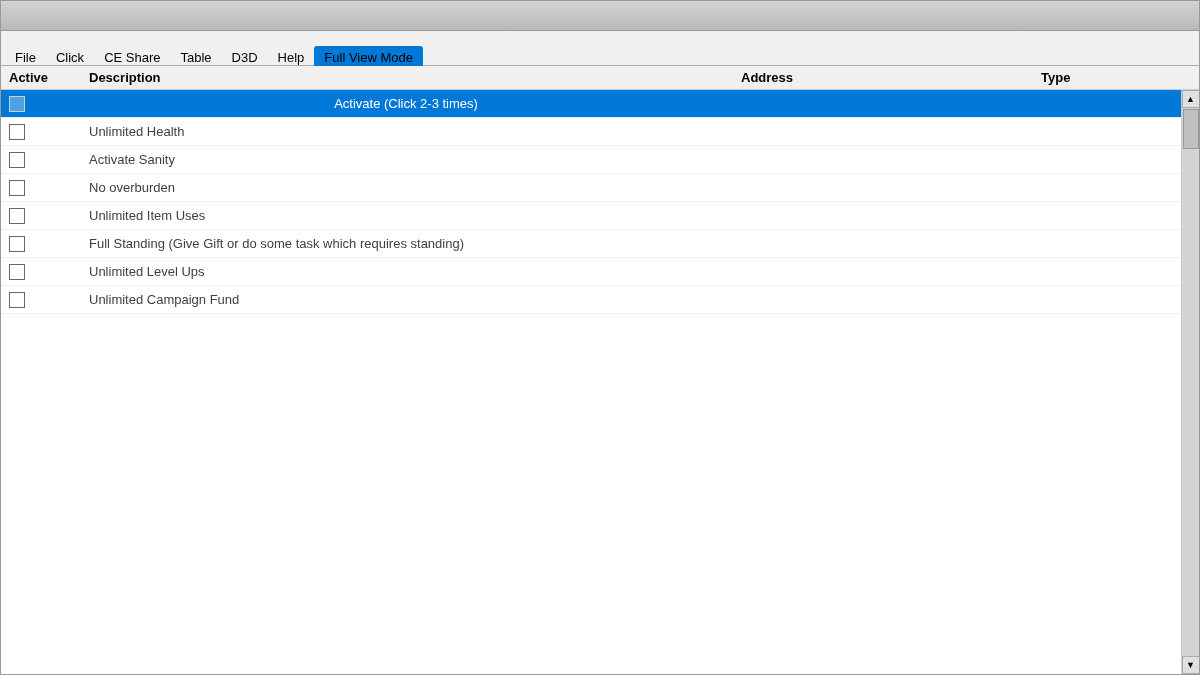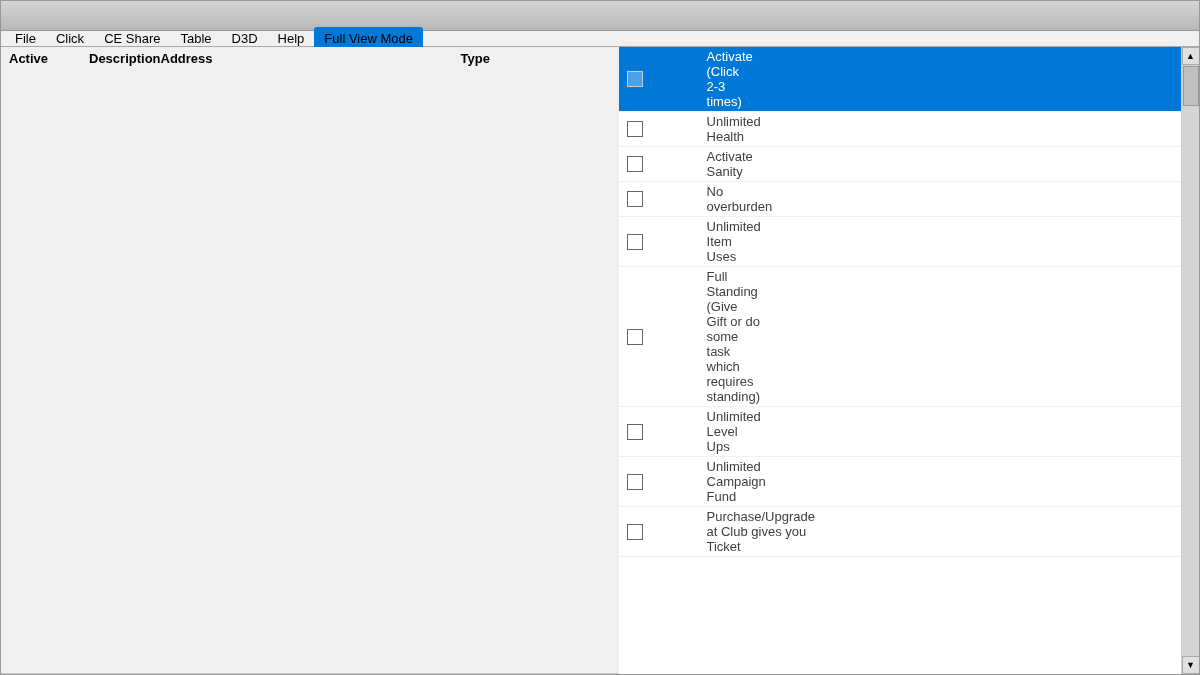--- a/index.html
+++ b/index.html
@@ -33,39 +33,40 @@
     }
 
     .menu-bar {
       display: flex;
       align-items: center;
       background: #f0f0f0;
       border-bottom: 1px solid #aaa;
       padding: 0 4px;
       height: 16px;
       flex-shrink: 0;
+      margin-top: 19px;
     }
 
     .menu-item {
       padding: 4px 10px;
       cursor: pointer;
       color: #000;
       font-size: 13px;
       border-radius: 3px;
     }
 
     .menu-item.active {
       background: #0078d7;
       color: #000000;
     }
 
     .table-container {
       flex: 1;
       display: flex;
-      flex-direction: row;
+      flex-direction: column;
       background: #fff;
       overflow: hidden;
     }
 
     .table-header {
       display: flex;
       background: #f0f0f0;
       border-bottom: 1px solid #ccc;
       padding: 4px 8px;
       font-size: 13px;
@@ -104,20 +105,21 @@
       display: flex;
       align-items: center;
       padding: 2px 8px;
       min-height: 28px;
       border-bottom: 1px solid #f0f0f0;
     }
 
     .table-row.selected {
       background: #0078d7;
       color: #fff;
+      text-align: center;
     }
 
     .table-row.selected .row-description {
       color: #fff;
     }
 
     .row-active {
       width: 80px;
       flex-shrink: 0;
       display: flex;
@@ -292,28 +294,20 @@
 
         <div class="table-row">
           <div class="row-active">
             <span class="checkbox"></span>
           </div>
           <div class="row-description">Unlimited Campaign Fund</div>
           <div class="row-address"></div>
           <div class="row-type"></div>
         </div>
 
-        <div class="table-row">
-          <div class="row-active">
-            <span class="checkbox"></span>
-          </div>
-          <div class="row-description">Purchase/Upgrade at Club gives you Ticket</div>
-          <div class="row-address"></div>
-          <div class="row-type"></div>
-        </div>
 
 
       </div>
 
       <div class="right-scrollbar">
         <div class="scroll-btn">▲</div>
         <div class="scroll-track">
           <div class="scroll-thumb"></div>
         </div>
         <div class="scroll-btn">▼</div>

